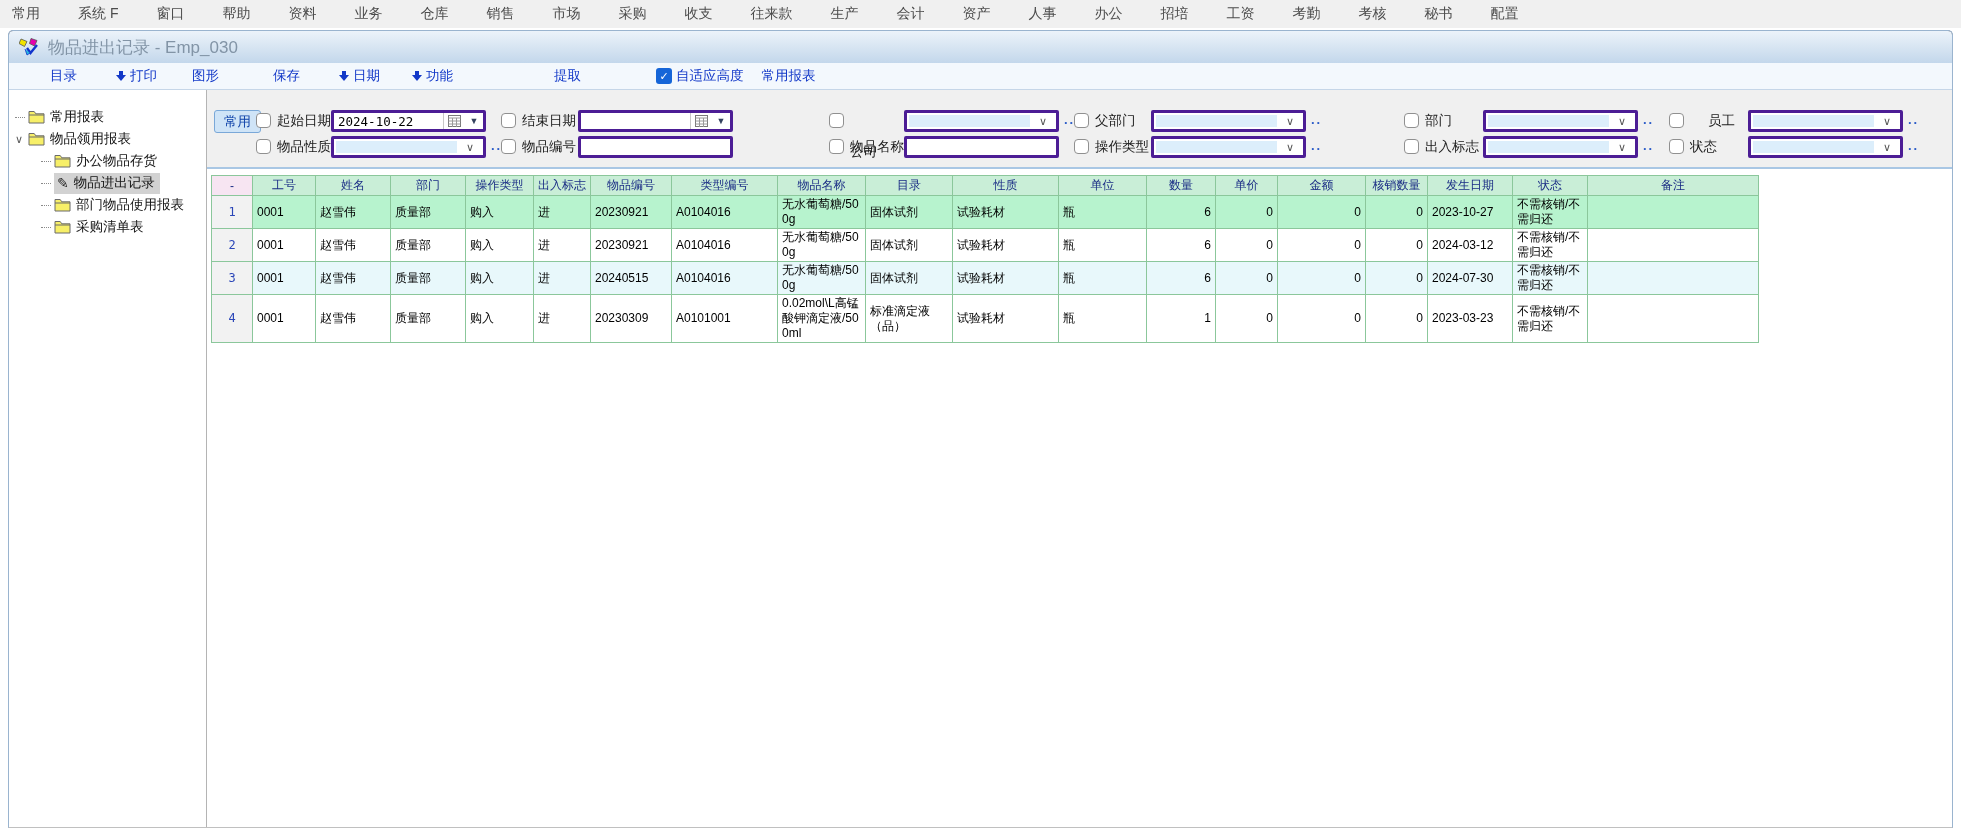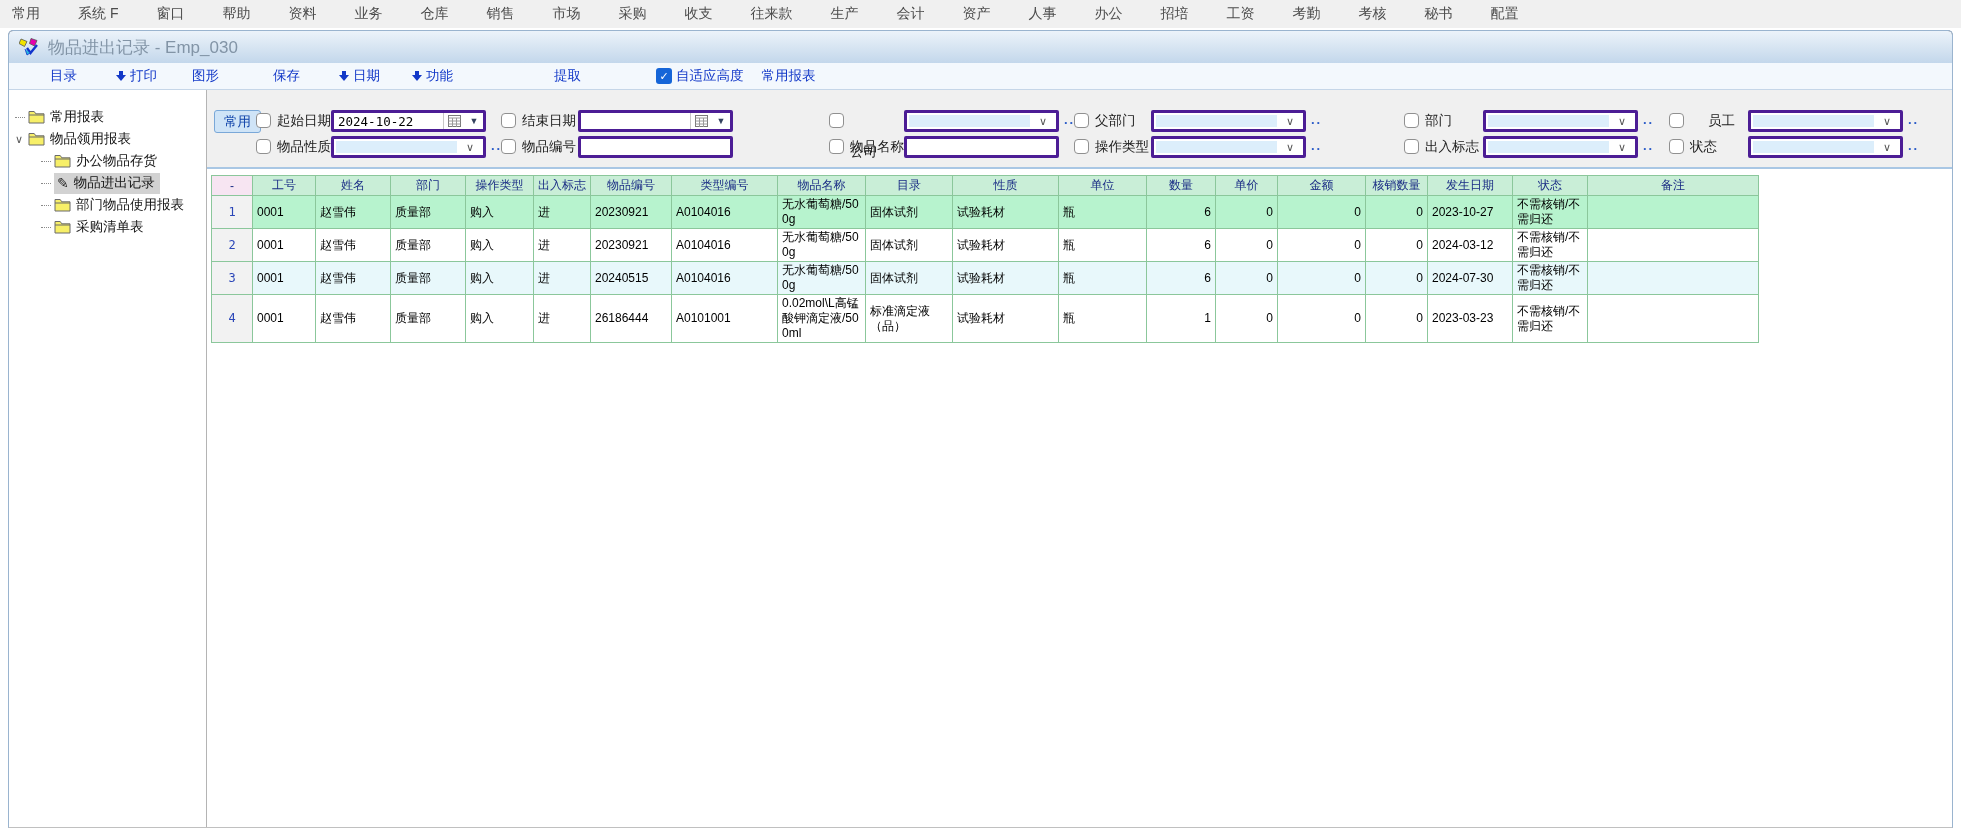--- a/index.html
+++ b/index.html
@@ -450,21 +450,21 @@
                 <td>不需核销/不需归还</td>
                 <td></td>
               </tr>
               <tr style="background: rgb(255, 255, 255);">
                 <td class="numcol">4</td>
                 <td>0001</td>
                 <td>赵雪伟</td>
                 <td>质量部</td>
                 <td>购入</td>
                 <td>进</td>
-                <td>26186444</td>
+                <td>20230309</td>
                 <td>A0101001</td>
                 <td>0.02mol\L高锰酸钾滴定液/500ml</td>
                 <td>标准滴定液（品）</td>
                 <td>试验耗材</td>
                 <td>瓶</td>
                 <td class="ra">1</td>
                 <td class="ra">0</td>
                 <td class="ra">0</td>
                 <td class="ra">0</td>
                 <td>2023-03-23</td>

